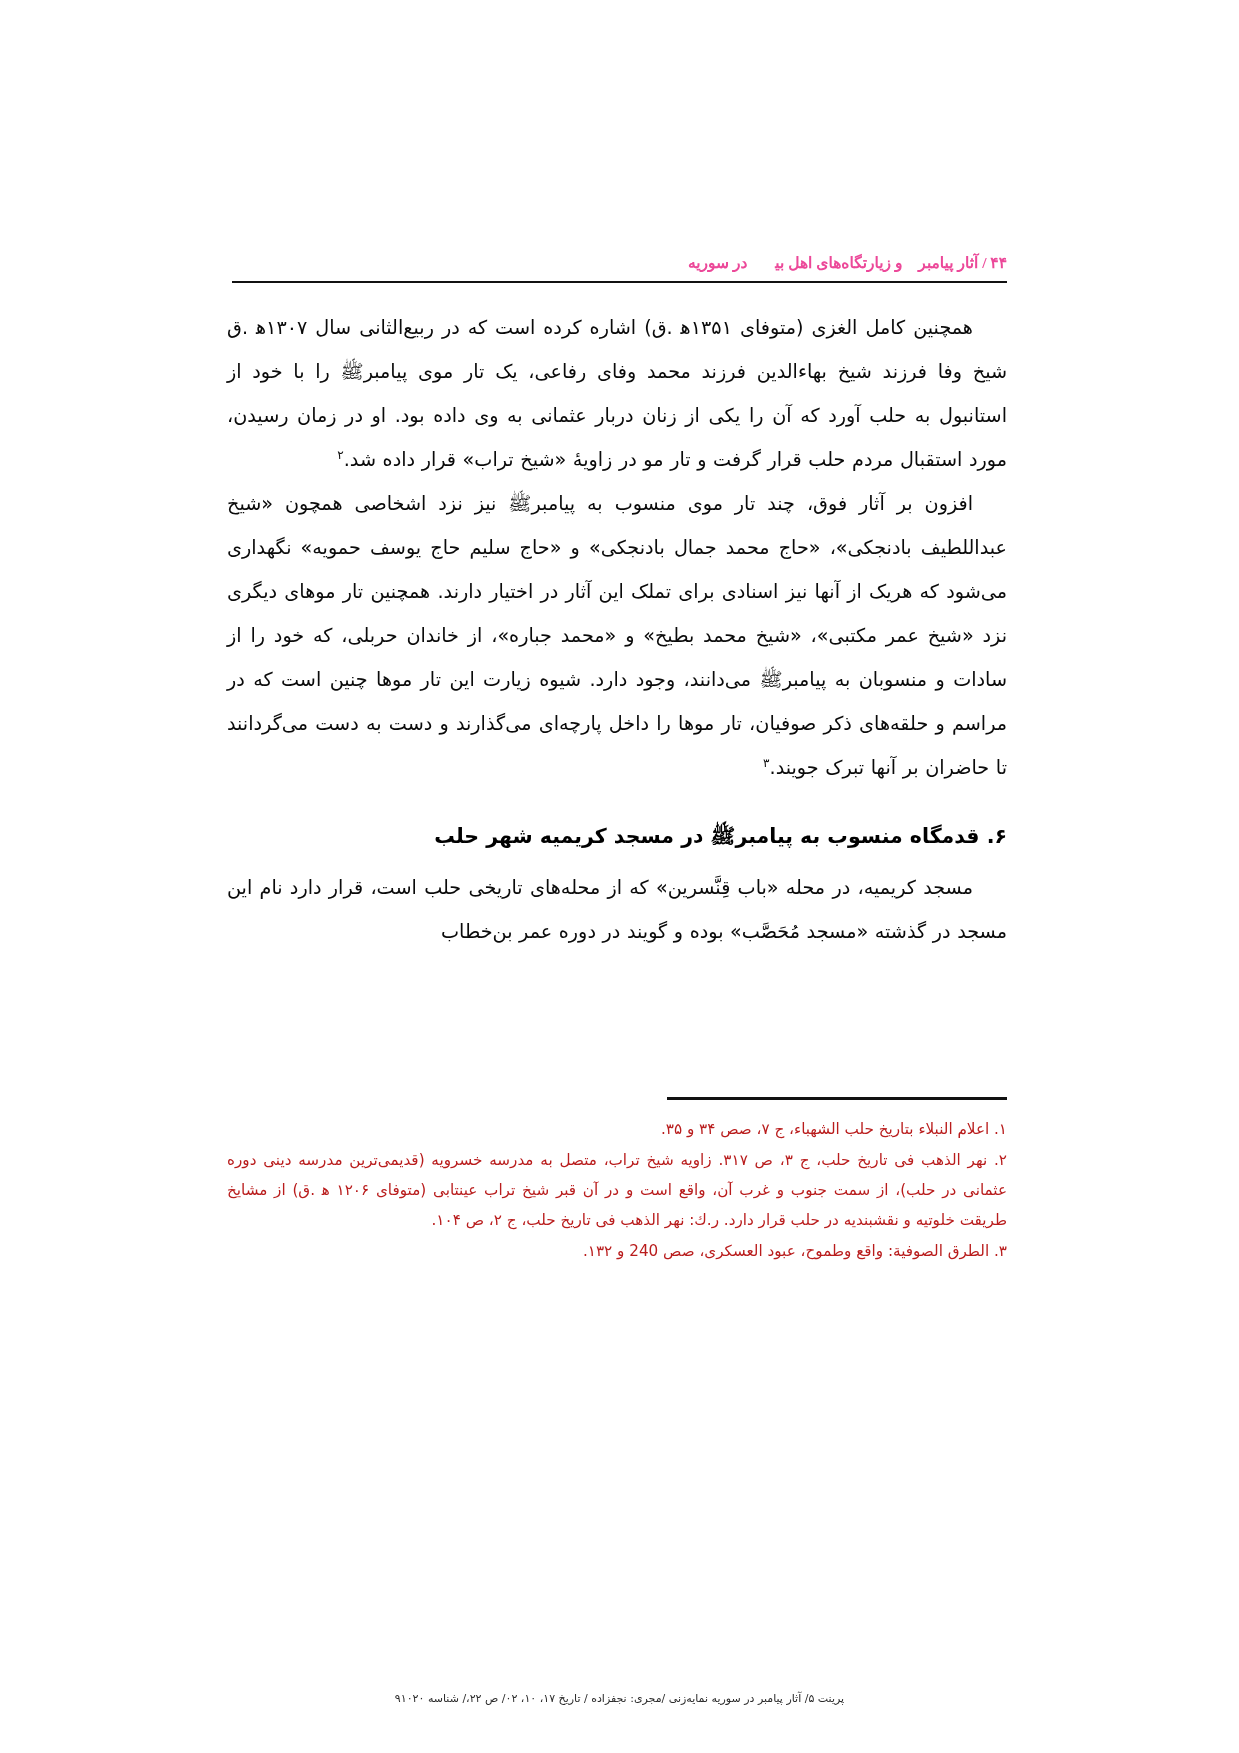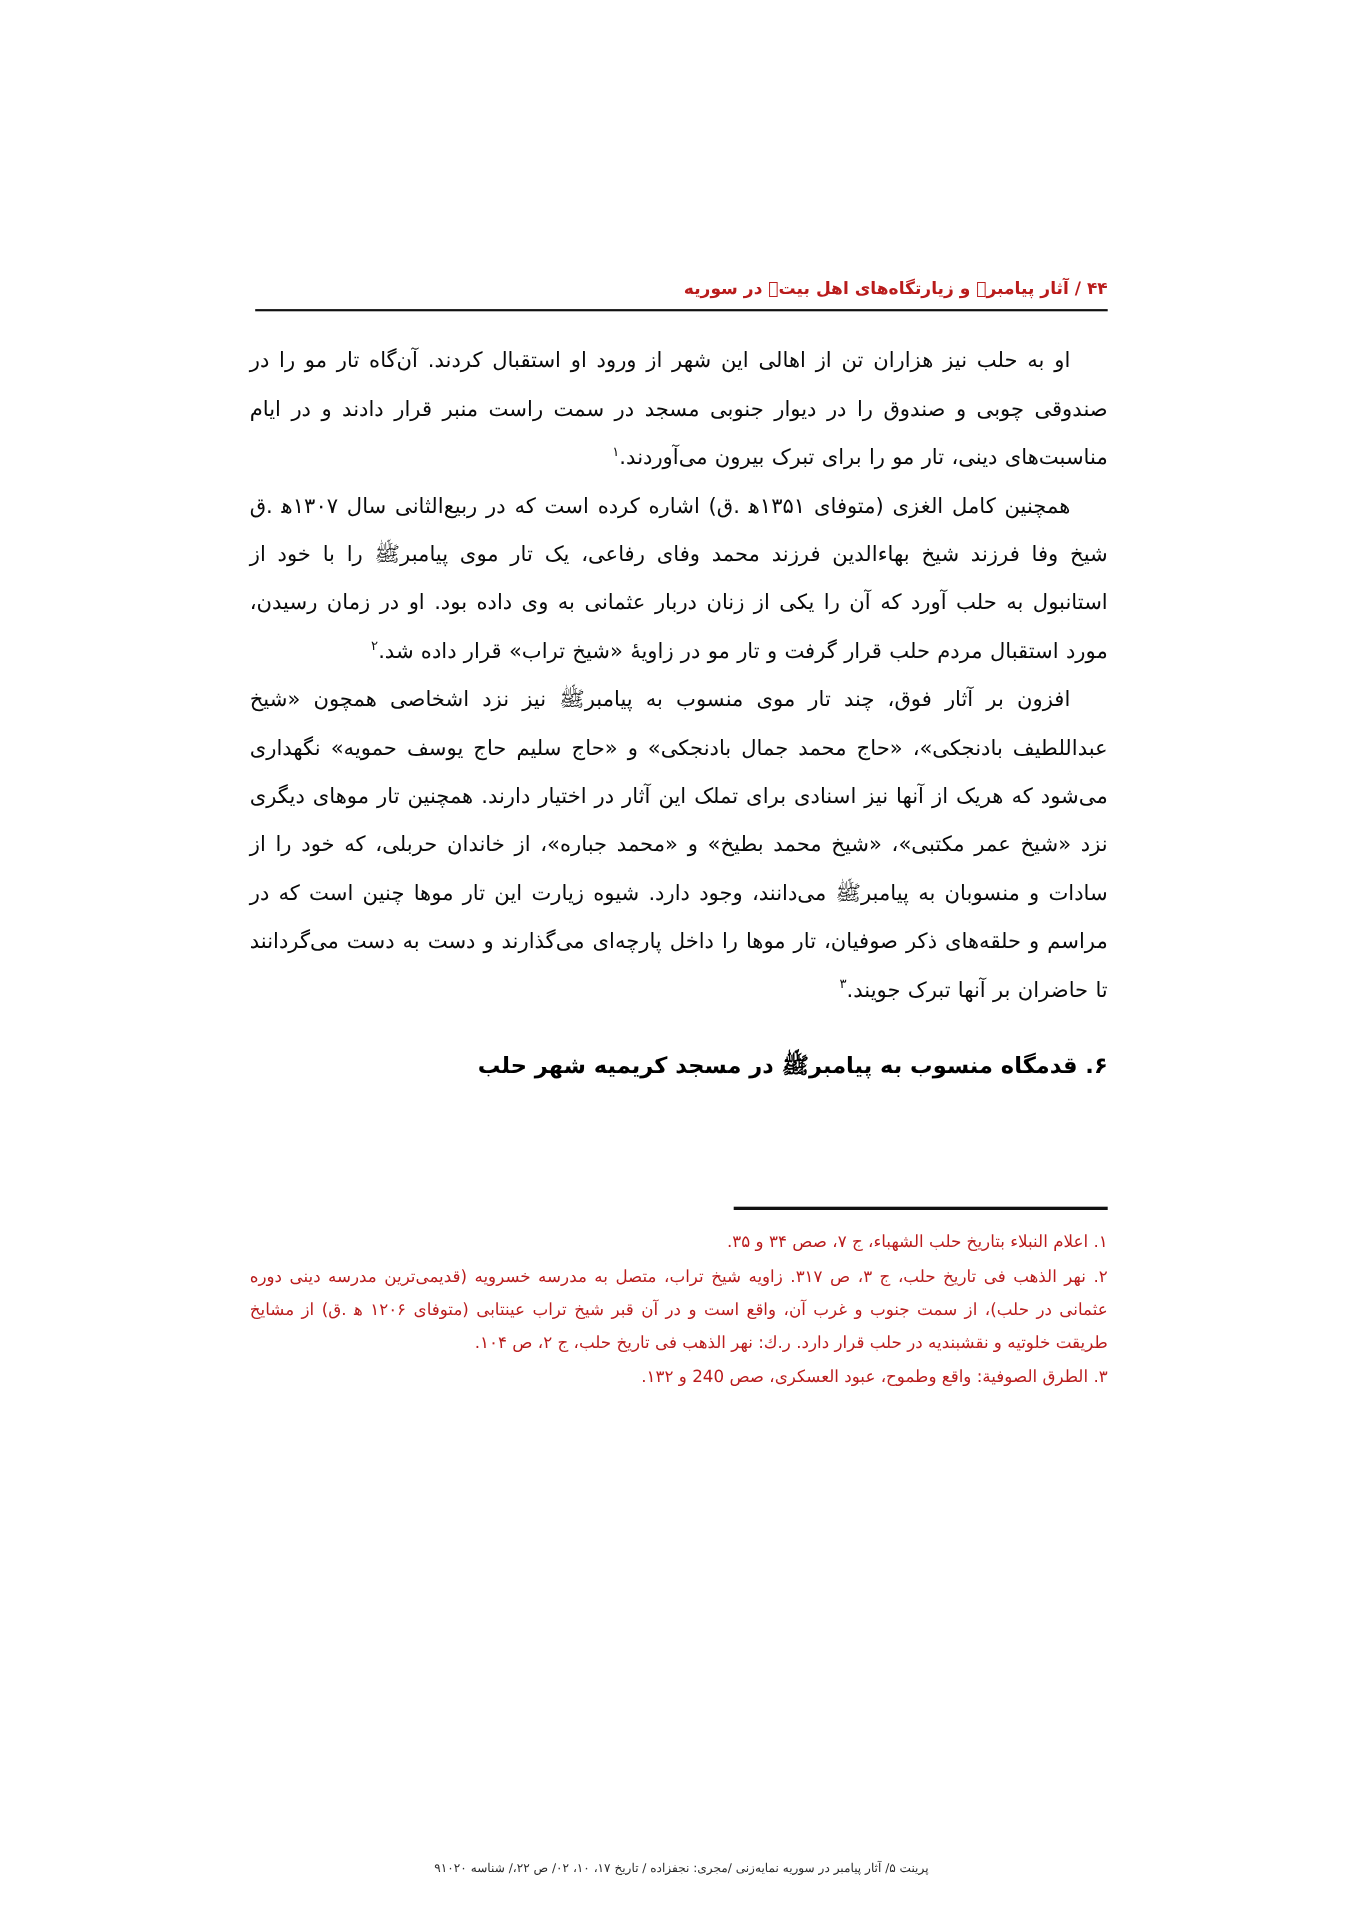--- a/index.html
+++ b/index.html
@@ -27,24 +27,25 @@
     position: absolute;
     top: 252px;
     right: 232px;
     left: 232px;
   }
   .running-head {
     direction: rtl;
     font-size: 15.5px;
     line-height: 1.4;
     letter-spacing: 0px;
-    color: #b91c1c;
+    color: #ec4899;
     white-space: nowrap;
     font-weight: 600;
     padding-bottom: 5px;
+    font-family: Liberation Serif, serif;
   }
   .head-rule {
     height: 0;
     border-top: 2.4px solid #111;
     margin-top: 2px;
   }
 
   
   .body-area {
     position: absolute;
@@ -129,28 +130,28 @@
 
 <div class="page">
 
   <div class="running-head-wrap">
     <div class="running-head">۴۴ / آثار پیامبرﷺ و زیارتگاه‌های اهل بیتؑ در سوریه</div>
     <div class="head-rule"></div>
   </div>
 
   <div class="body-area">
 
-    <p class="para"><span>او به حلب نیز هزاران تن از اهالی این شهر از ورود او استقبال کردند. آن‌گاه تار مو را در صندوقی چوبی و صندوق را در دیوار جنوبی مسجد در سمت راست منبر قرار دادند و در ایام مناسبت‌های دینی، تار مو را برای تبرک بیرون می‌آوردند.</span><sup class="fn">۱</sup></p>
 
     <p class="para"><span>همچنین کامل الغزی (متوفای ۱۳۵۱ه‍ .ق) اشاره کرده است که در ربیع‌الثانی سال ۱۳۰۷ه‍ .ق شیخ وفا فرزند شیخ بهاءالدین فرزند محمد وفای رفاعی، یک تار موی پیامبرﷺ را با خود از استانبول به حلب آورد که آن را یکی از زنان دربار عثمانی به وی داده بود. او در زمان رسیدن، مورد استقبال مردم حلب قرار گرفت و تار مو در زاویهٔ «شیخ تراب» قرار داده شد.</span><sup class="fn">۲</sup></p>
 
     <p class="para"><span>افزون بر آثار فوق، چند تار موی منسوب به پیامبرﷺ نیز نزد اشخاصی همچون «شیخ عبداللطیف بادنجکی»، «حاج محمد جمال بادنجکی» و «حاج سلیم حاج یوسف حمویه» نگهداری می‌شود که هریک از آنها نیز اسنادی برای تملک این آثار در اختیار دارند. همچنین تار موهای دیگری نزد «شیخ عمر مکتبی»، «شیخ محمد بطیخ» و «محمد جباره»، از خاندان حربلی، که خود را از سادات و منسوبان به پیامبرﷺ می‌دانند، وجود دارد. شیوه زیارت این تار موها چنین است که در مراسم و حلقه‌های ذکر صوفیان، تار موها را داخل پارچه‌ای می‌گذارند و دست به دست می‌گردانند تا حاضران بر آنها تبرک جویند.</span><sup class="fn">۳</sup></p>
 
     <h2 class="section-heading">۶. قدمگاه منسوب به پیامبرﷺ در مسجد کریمیه شهر حلب</h2>
 
+    <p class="para"><span>مسجد کریمیه، در محله «باب قِنَّسرین» که از محله‌های تاریخی حلب است، قرار دارد نام این مسجد در گذشته «مسجد مُحَصَّب» بوده و گویند در دوره عمر بن‌خطاب</span></p>
 
   </div>
 
   <div class="footnote-area">
     <div class="footnote-rule"></div>
     <div class="footnotes">
       <p class="fn-item"><span>۱.</span> <span>اعلام النبلاء بتاریخ حلب الشهباء، ج ۷، صص ۳۴ و ۳۵.</span></p>
       <p class="fn-item"><span>۲.</span> <span>نهر الذهب فی تاریخ حلب، ج ۳، ص ۳۱۷. زاویه شیخ تراب، متصل به مدرسه خسرویه (قدیمی‌ترین مدرسه دینی دوره عثمانی در حلب)، از سمت جنوب و غرب آن، واقع است و در آن قبر شیخ تراب عینتابی (متوفای ۱۲۰۶ ه‍ .ق) از مشایخ طریقت خلوتیه و نقشبندیه در حلب قرار دارد. ر.ك: نهر الذهب فی تاریخ حلب، ج ۲، ص ۱۰۴.</span></p>
       <p class="fn-item"><span>۳.</span> <span>الطرق الصوفیة: واقع وطموح، عبود العسکری، صص 240 و ۱۳۲.</span></p>
     </div>

